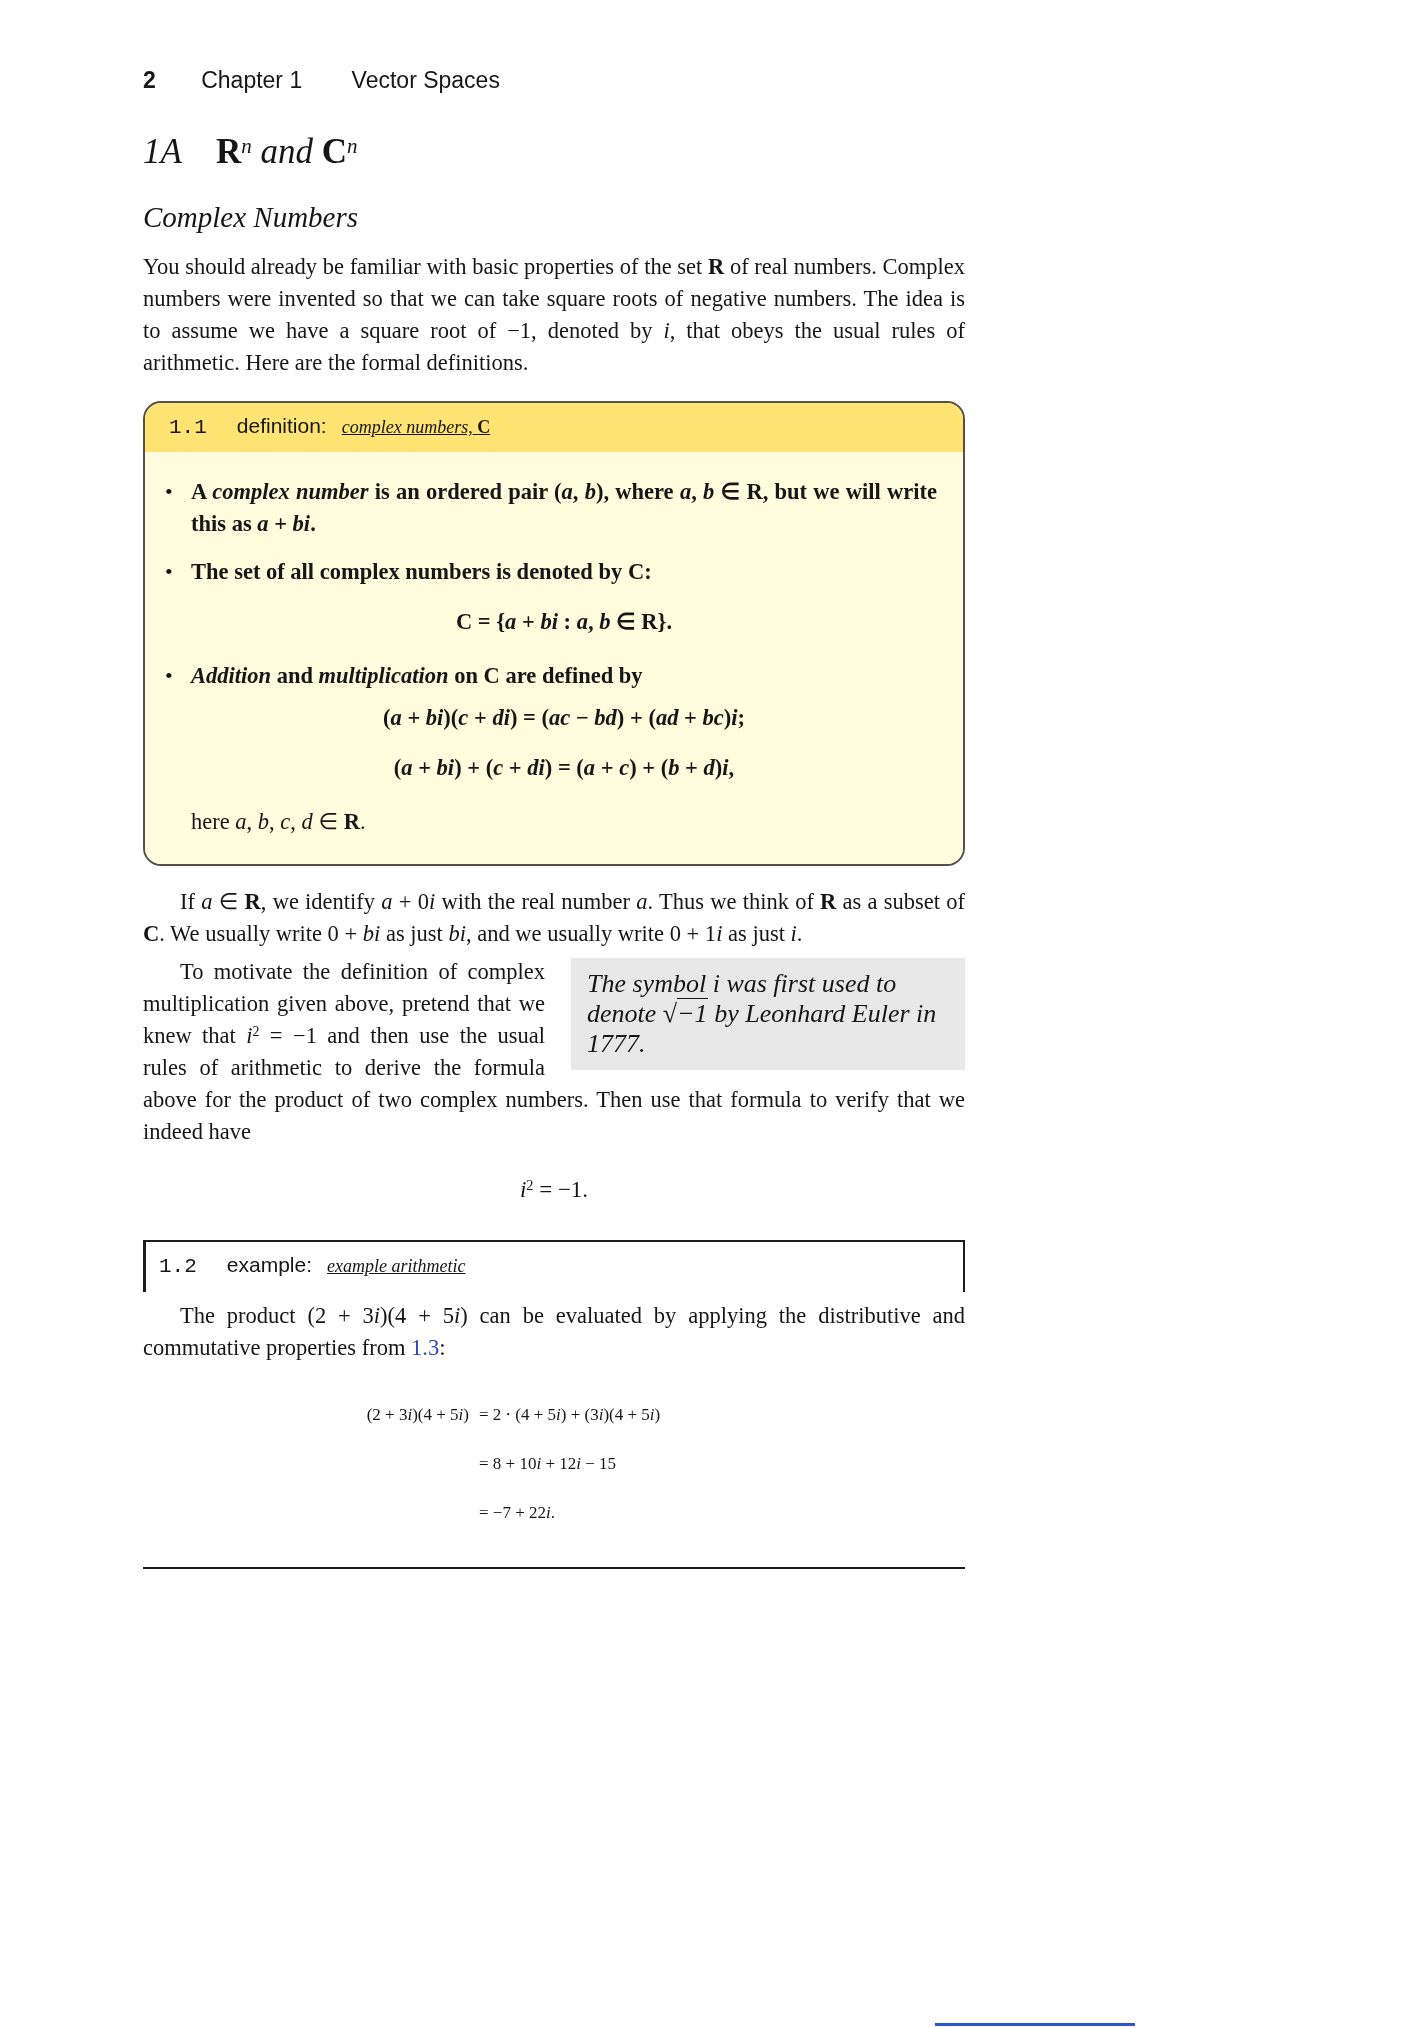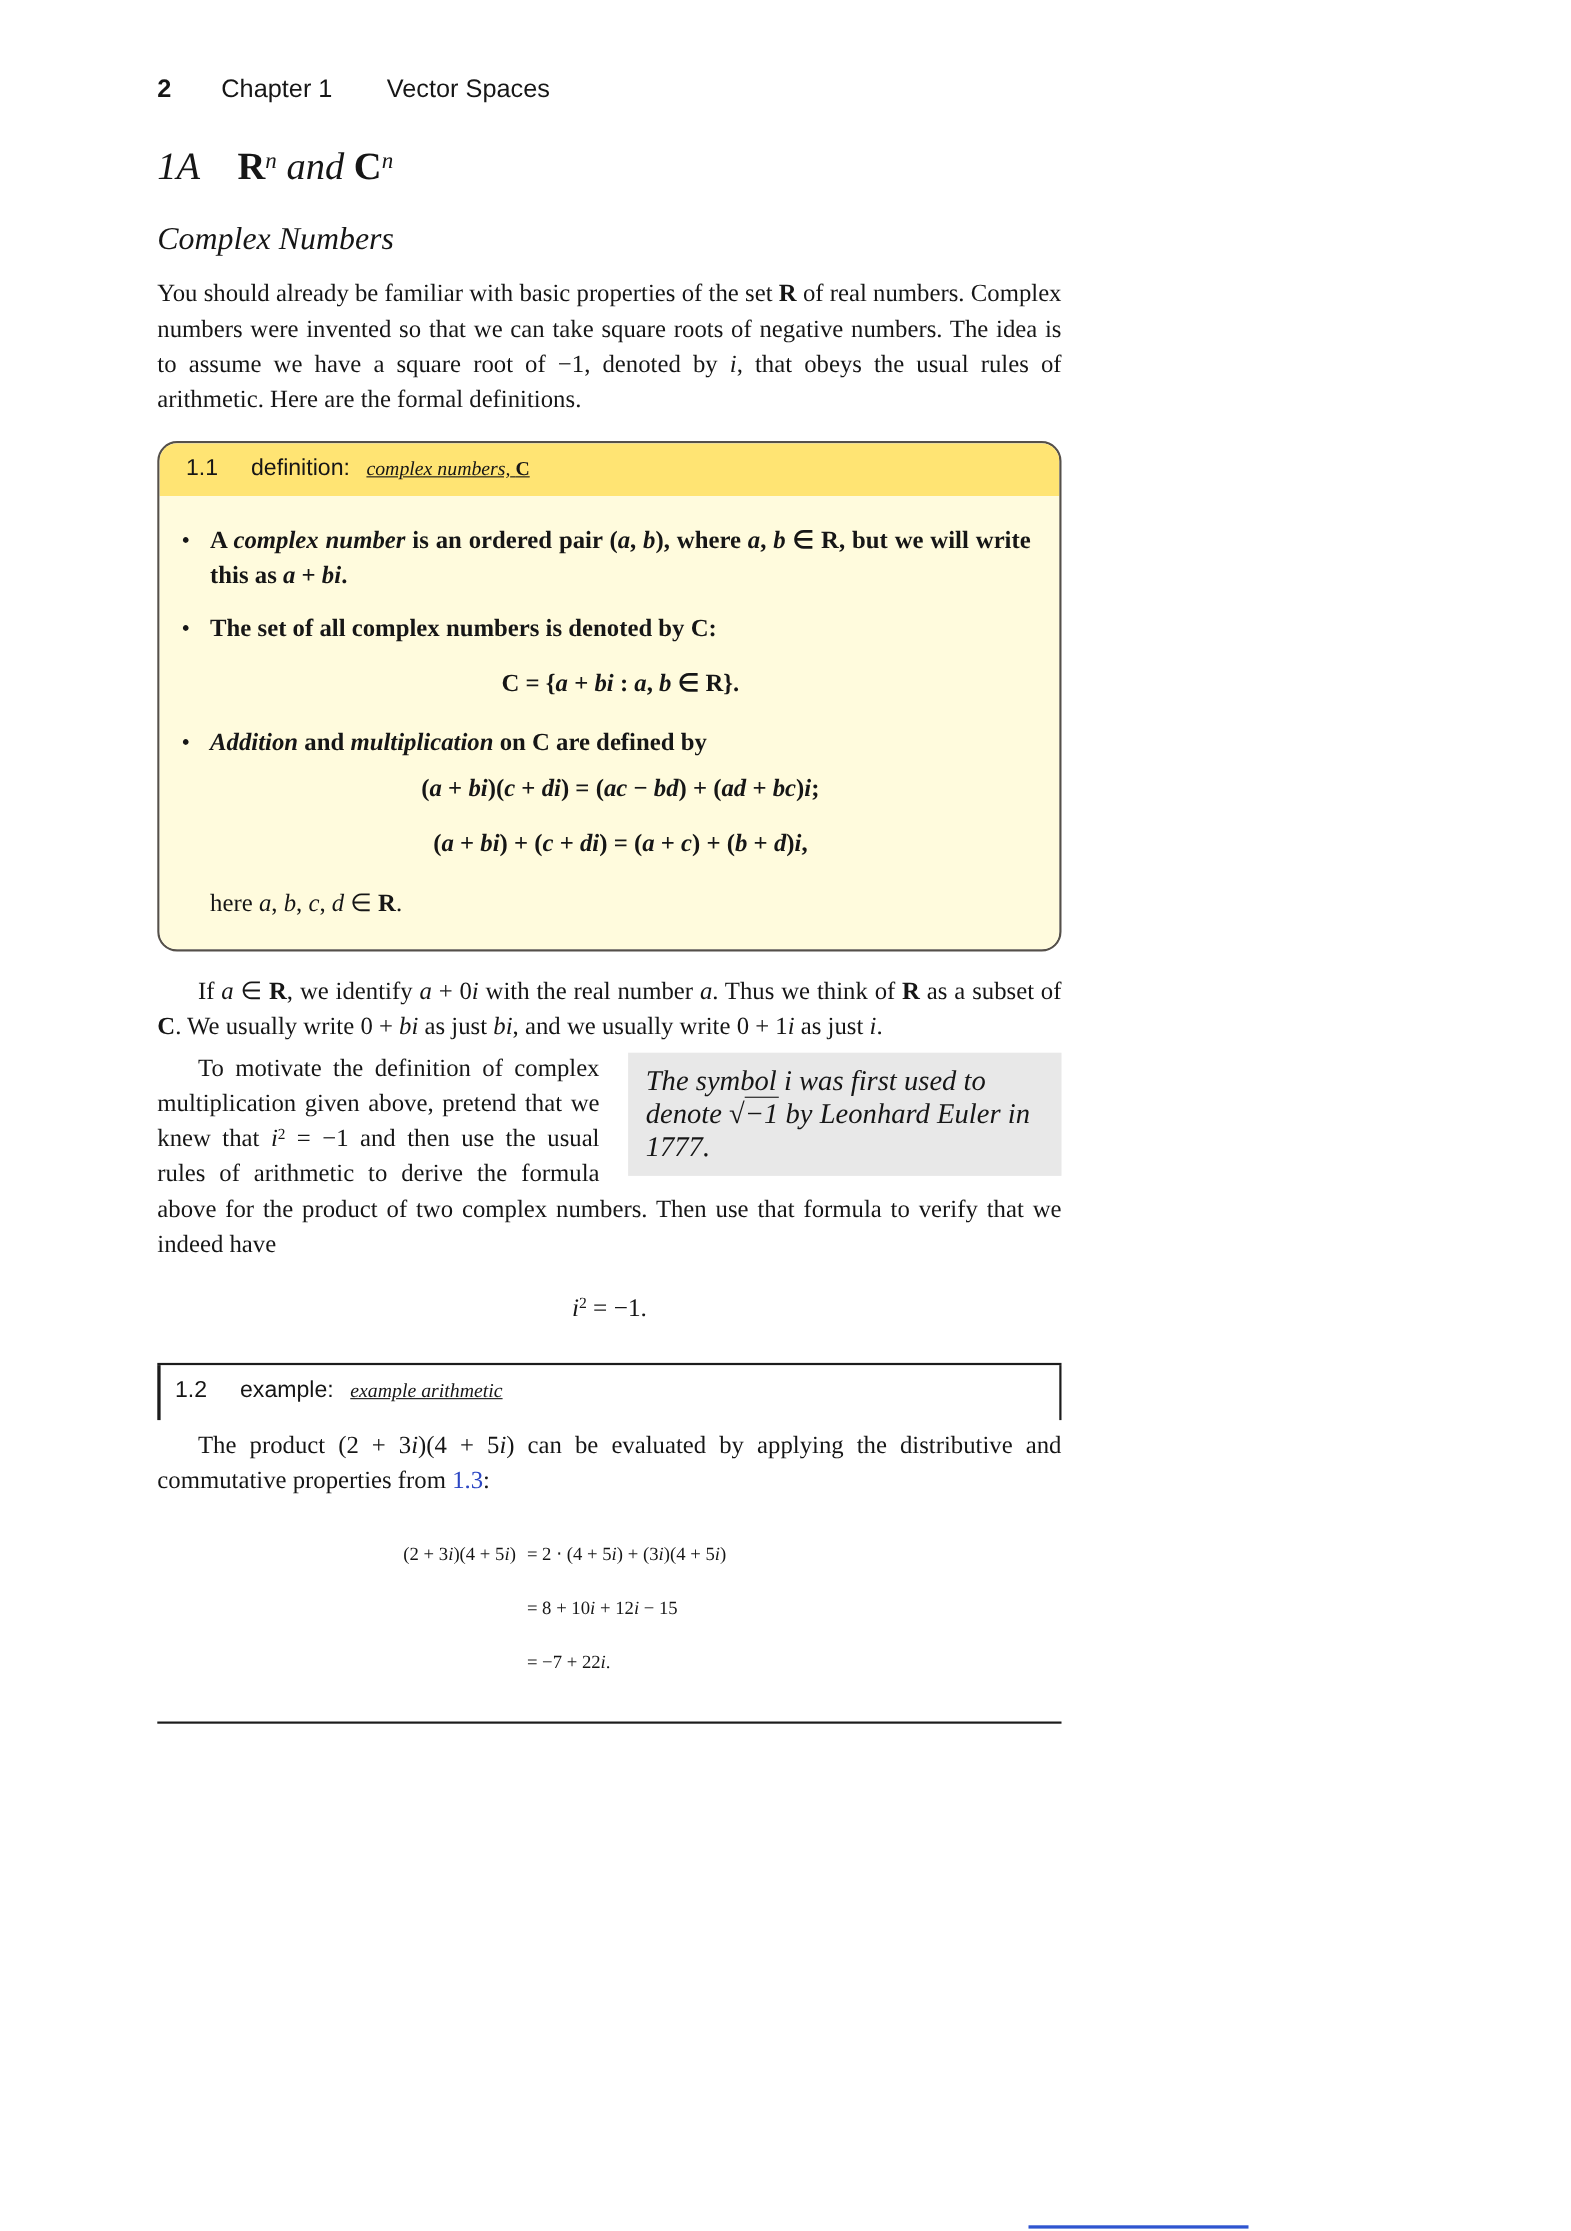--- a/index.html
+++ b/index.html
@@ -36,21 +36,21 @@
   
   .body-par{margin-top:16px;font-size:22.5px;line-height:32px;text-align:justify;}
   .indent{text-indent:37px;}
   sup{font-size:0.62em;vertical-align:baseline;position:relative;top:-0.5em;line-height:0;}
   .xref{color:var(--link-blue);cursor:pointer;text-decoration:none;}
   .nw{white-space:nowrap;}
 
   
   .def-box{margin-top:22px;border:2px solid var(--def-border);border-radius:18px;overflow:hidden;}
   .def-head{background:var(--def-header-bg);padding:11px 24px 13px 24px;display:flex;align-items:baseline;}
-  .label-num{font-family:Liberation Sans, sans-serif;font-size:21px;}
+  .label-num{font-family:Liberation Mono, monospace;font-size:21px;}
   .label-kind{font-family:"Liberation Sans",sans-serif;font-size:21px;margin-left:30px;}
   .box-title{font-size:18px;margin-left:15px;text-decoration:underline;}
   .def-body{background:var(--def-body-bg);padding:24px 26px 26px 20px;font-size:22.5px;line-height:32px;}
   .bullet{display:flex;margin-top:16px;}
   .bullet:first-child{margin-top:0;}
   .dot{width:26px;font-size:22px;}
   .bullet-text{flex:1;text-align:justify;font-weight:bold;}
   .center-eq{text-align:center;margin:18px 0 6px 0;text-indent:0;}
   .center-eq.tight{margin:10px 0 2px 0;}
   .center-eq.first{margin:18px 0 2px 0;}

